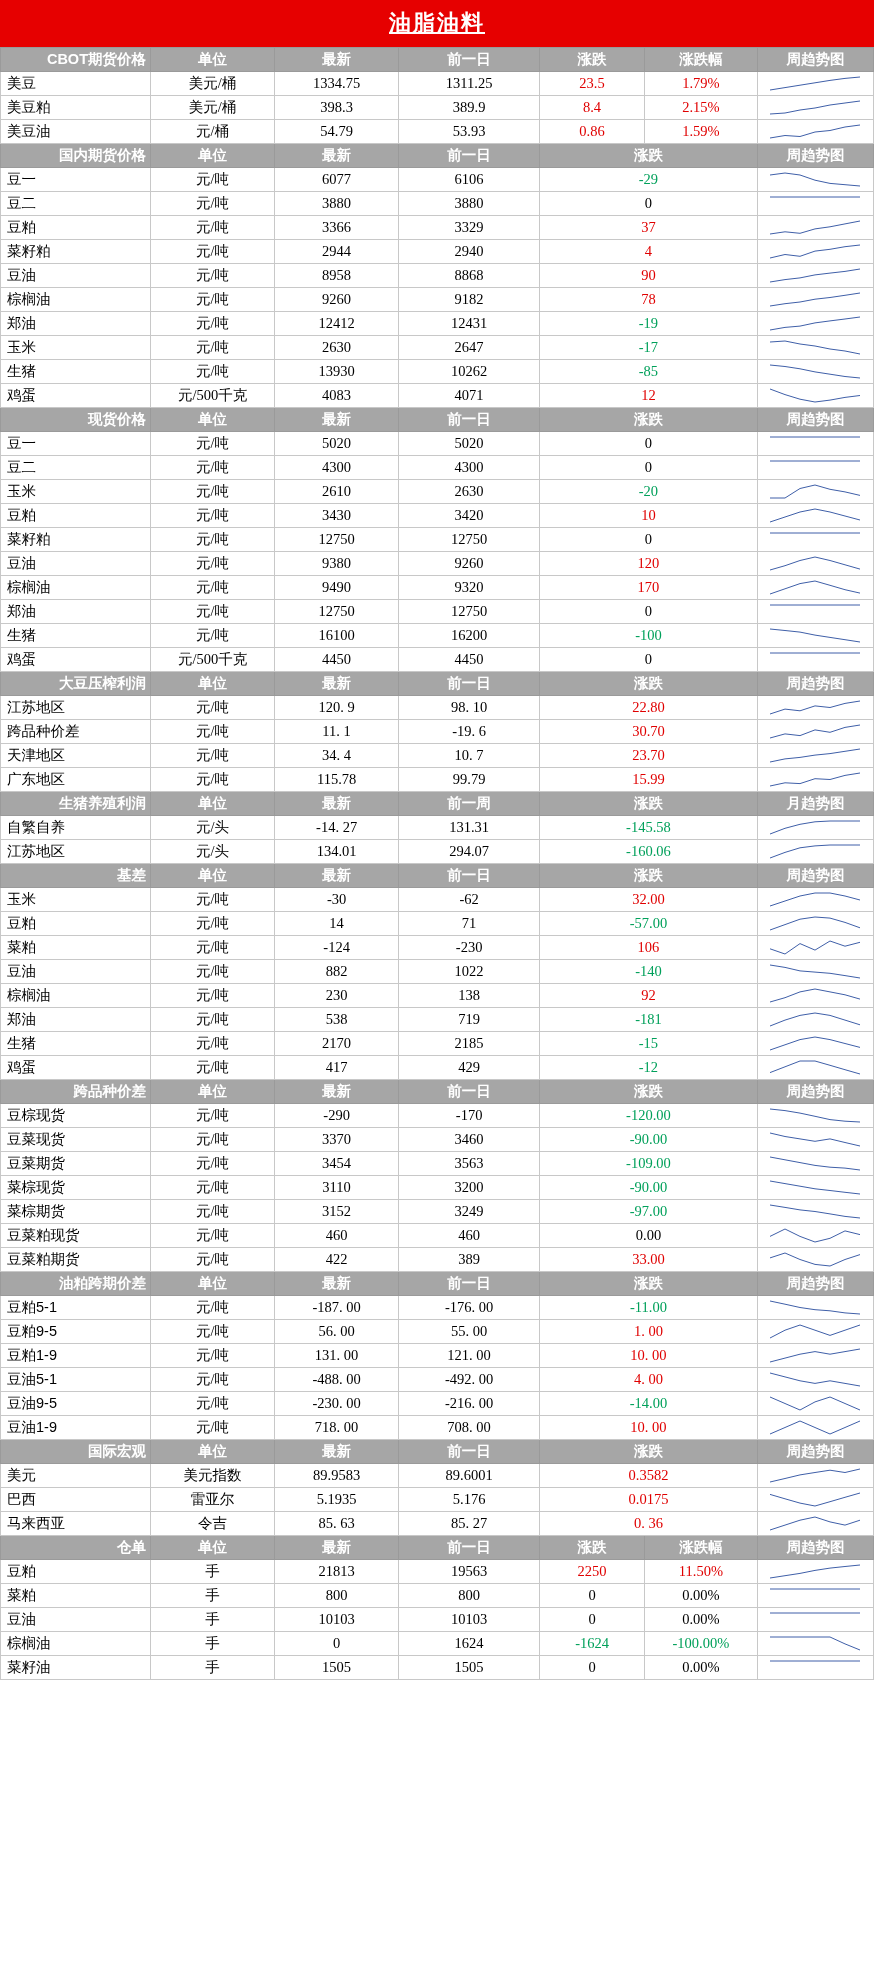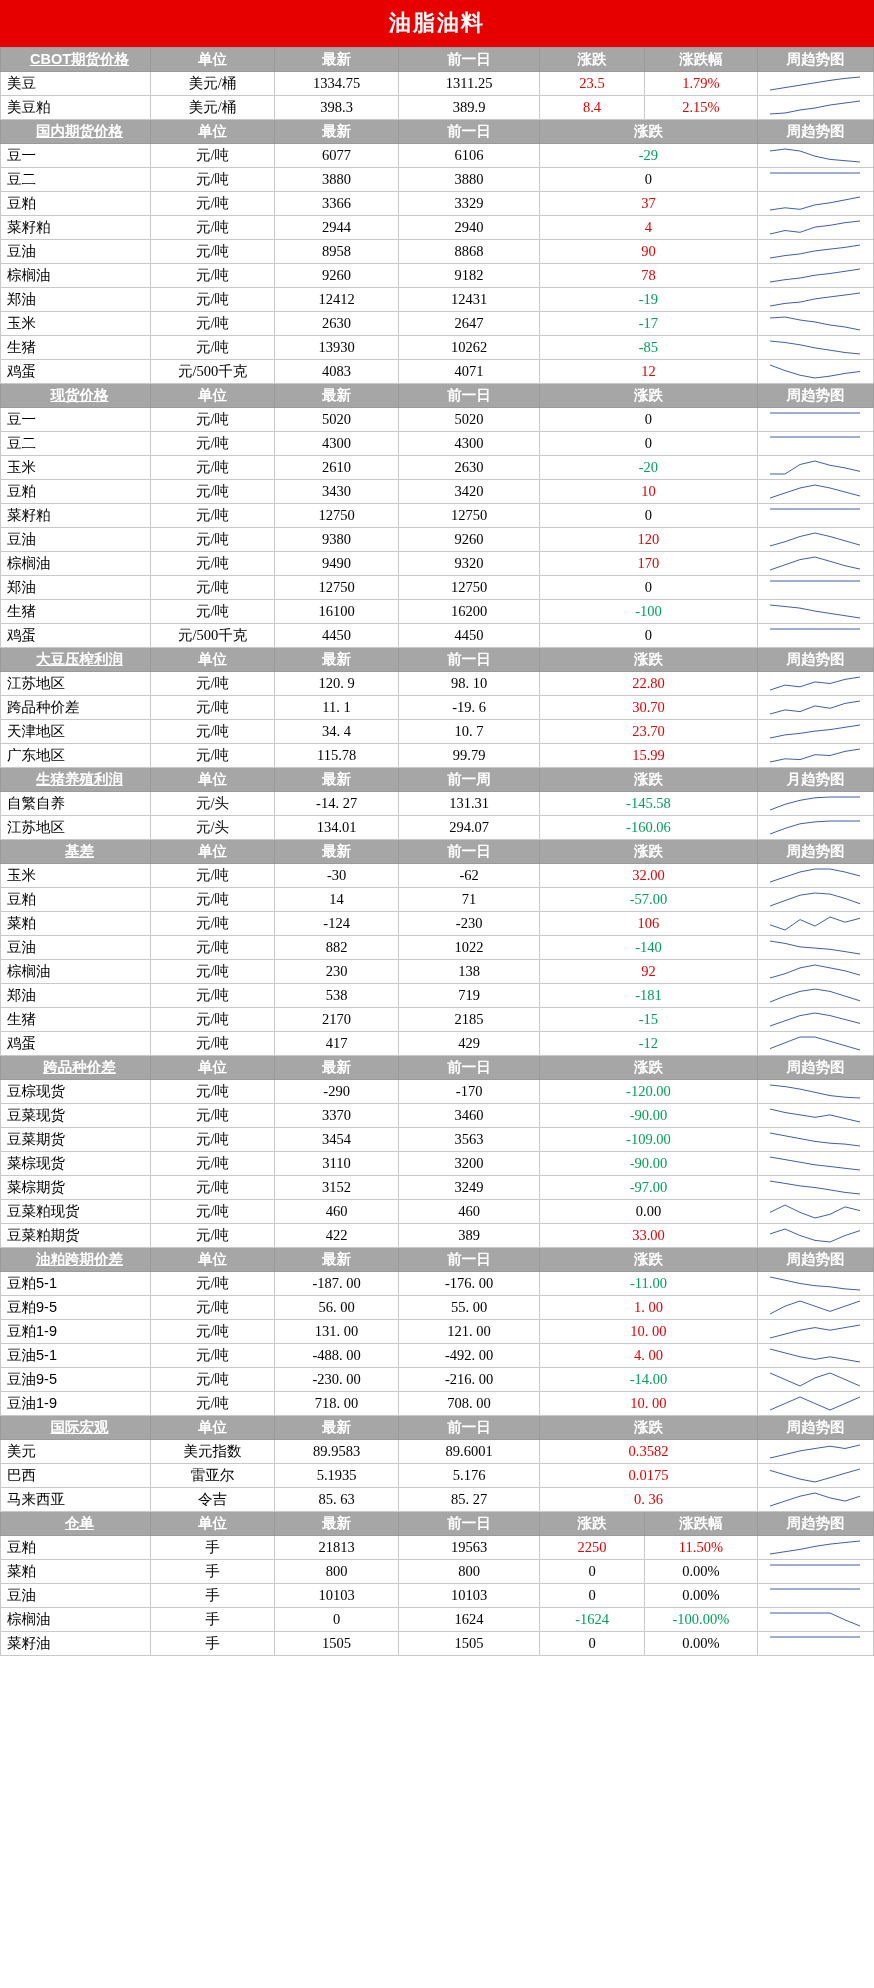--- a/index.html
+++ b/index.html
@@ -2,20 +2,21 @@
 <html><head>
 <meta charset="utf-8">
 <style>
   html,body{margin:0;padding:0;background:#fff;}
   body{font-family:"Liberation Sans","DejaVu Sans",sans-serif;}
   #wrap{width:874px;}
   .title{
     background:#e60000;color:#fff;text-align:center;
     font-size:22px;font-weight:bold;letter-spacing:2px;
     padding:8px 0 9px 0;
+    text-decoration:underline;
   }
   table{width:874px;border-collapse:collapse;table-layout:fixed;}
   td{
     font-size:14.5px;
     border:1px solid #c8c8c8;
     padding:2px 4px;
     height:21px;
     box-sizing:border-box;
     overflow:hidden;
     white-space:nowrap;
@@ -26,21 +27,21 @@
   col.c2{width:110px;}
   col.c3{width:125px;}
   col.c4{width:93px;}
   col.c5{width:100px;}
   col.c6{width:103px;}
 
   .hdr td{
     background:#a6a6a6;color:#fff;font-weight:bold;text-align:center;
     border:1px solid #9a9a9a;
   }
-  .hdr td.left{text-align:center;padding-left:12px;text-decoration:underline;}
+  .hdr td.left{text-align:right;padding-left:12px;}
   .name{text-align:left;padding-left:6px;color:#000;}
   .ctr{text-align:center;}
   .up{color:#e00000;text-align:center;}
   .down{color:#00a05a;text-align:center;}
   .flat{color:#000;text-align:center;}
   .spark{padding:0;vertical-align:middle;}
   .spark svg{display:block;margin:0 auto;}
   .pad{font-family:"Liberation Serif","DejaVu Serif",serif;}
 </style>
 </head>
@@ -87,20 +88,33 @@
           <td class="ctr pad">398.3</td>
           <td class="ctr pad">389.9</td>
           <td class="up pad">8.4</td>
           <td class="up pad">2.15%</td>
           <td class="spark">
             <svg width="96" height="19" viewBox="0 0 96 19">
               <polyline points="3.0,16.0 18.0,15.0 33.0,12.0 48.0,10.0 63.0,7.0 78.0,5.0 93.0,3.0" fill="none" stroke="#3f5fa8" stroke-width="1"></polyline>
             </svg>
           </td>
         </tr>
+        <tr>
+          <td class="name">美豆油</td>
+          <td class="ctr pad">元/桶</td>
+          <td class="ctr pad">54.79</td>
+          <td class="ctr pad">53.93</td>
+          <td class="up pad">0.86</td>
+          <td class="up pad">1.59%</td>
+          <td class="spark">
+            <svg width="96" height="19" viewBox="0 0 96 19">
+              <polyline points="3.0,16.0 18.0,13.5 33.0,14.5 48.0,10.0 63.0,8.5 78.0,5.0 93.0,3.0" fill="none" stroke="#3f5fa8" stroke-width="1"></polyline>
+            </svg>
+          </td>
+        </tr>
         <tr class="hdr">
           <td class="left">国内期货价格</td>
           <td>单位</td>
           <td>最新</td>
           <td>前一日</td>
           <td colspan="2">涨跌</td>
           <td>周趋势图</td>
         </tr>
         <tr>
           <td class="name">豆一</td>

